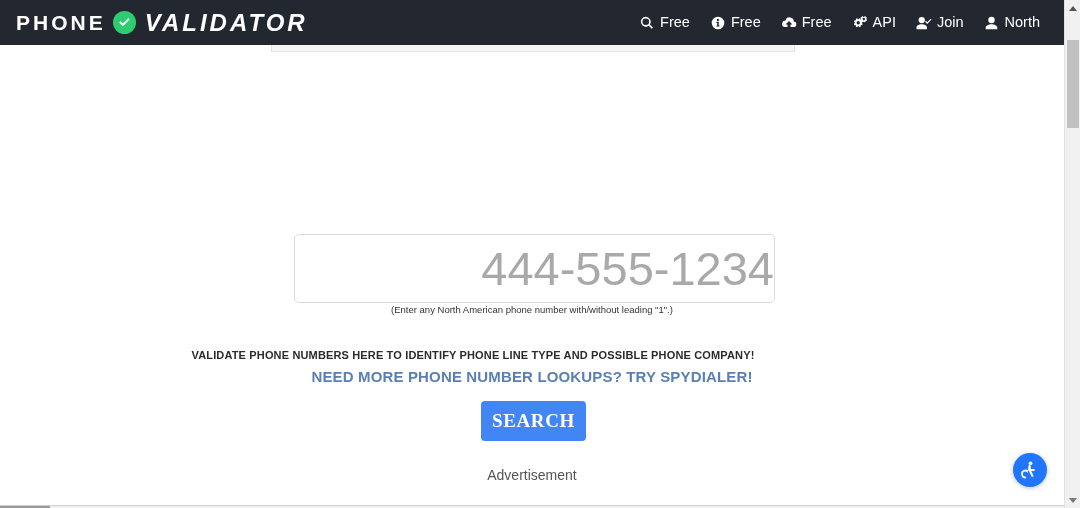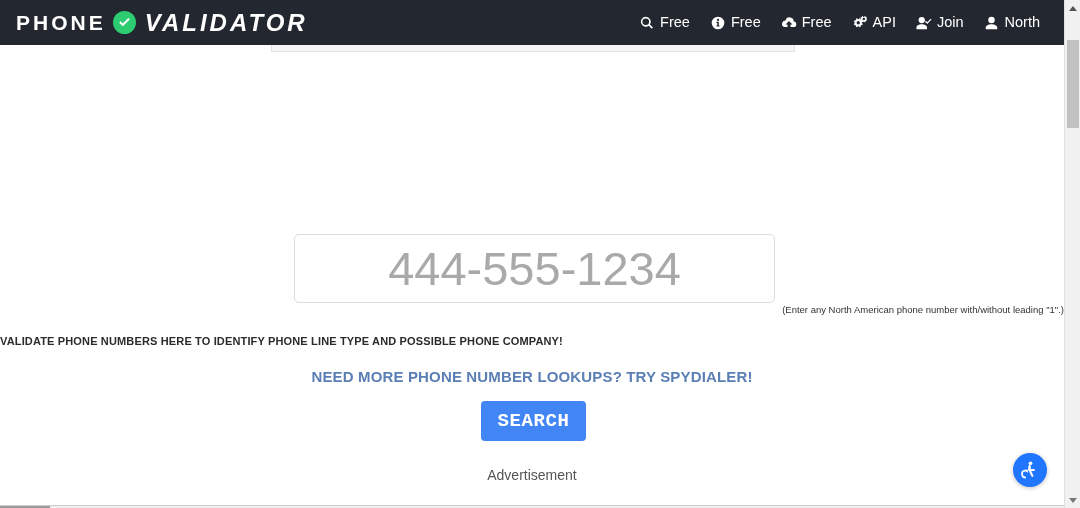--- a/index.html
+++ b/index.html
@@ -165,49 +165,50 @@
     height: 69px;
     z-index: 10;
   }
   .phone-input {
     width: 100%;
     height: 100%;
     box-sizing: border-box;
     border: 1px solid #dcdcdc;
     border-radius: 5px;
     background: #ffffff;
-    text-align: center;
+    text-align: right;
     font-family: "Liberation Sans Narrow", "Liberation Sans", sans-serif;
     font-size: 47px;
     color: #555555;
     outline: none;
     padding: 0;
   }
   .phone-input::placeholder {
     color: #a9a9a9;
     opacity: 1;
   }
 
   .input-hint {
     position: absolute;
     left: 0;
     top: 305px;
     width: 1064px;
-    text-align: right;
+    text-align: center;
     font-size: 9.5px;
     color: #333333;
     line-height: 1;
   }
 
   
   .tagline {
     position: absolute;
     left: 0;
-    top: 336px;
+    top: 350px;
     width: 946px;
+    text-align: center;
     font-size: 11px;
     font-weight: bold;
     letter-spacing: 0.15px;
     color: #2b2b2b;
     line-height: 1;
   }
   .tagline-link {
     position: absolute;
     left: 0;
     top: 369px;
@@ -226,21 +227,21 @@
   .search-btn {
     position: absolute;
     left: 481px;
     top: 401px;
     width: 105px;
     height: 40px;
     background: #4285f4;
     border: none;
     border-radius: 4px;
     color: #ffffff;
-    font-family: Liberation Mono, monospace;
+    font-family: Liberation Serif, serif;
     font-size: 19px;
     font-weight: bold;
     letter-spacing: 0.6px;
     cursor: pointer;
     padding: 0;
   }
 
   .ad-label {
     position: absolute;
     left: 0;

